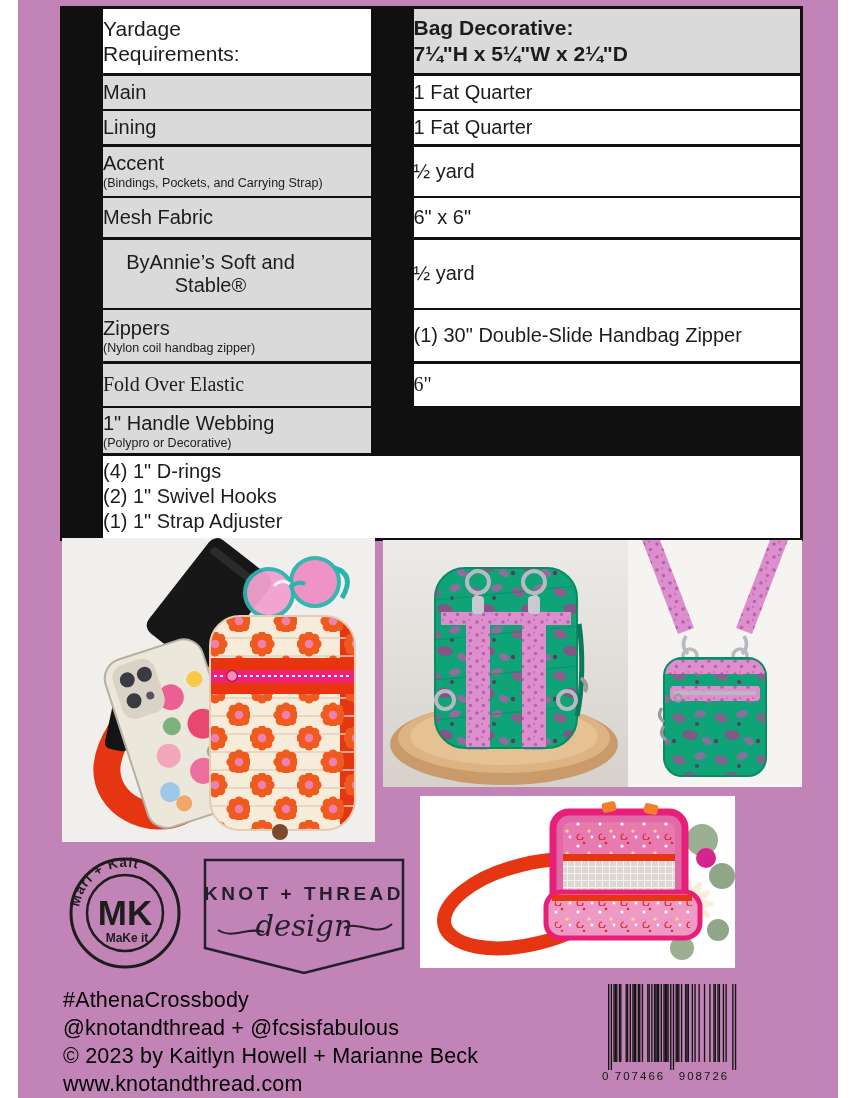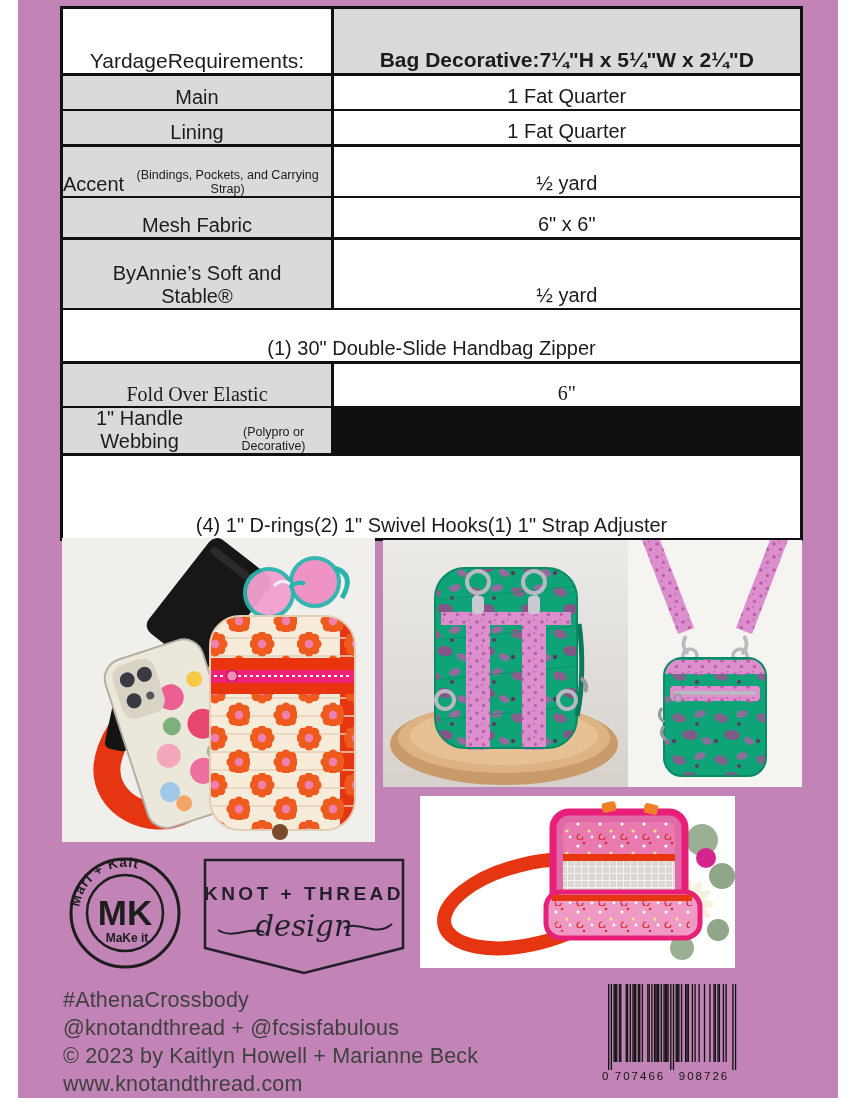--- a/index.html
+++ b/index.html
@@ -13,22 +13,22 @@
   }
   
   .yardage-table{
     position:absolute;left:42px;top:6px;width:743px;
     border:3px solid #101010;background:#101010;
     display:flex;flex-direction:column;gap:2.5px;
     box-sizing:border-box;
   }
   .t-row{display:flex;gap:2.5px;}
   .t-cell{
-    display:flex;flex-direction:row;align-items:flex-end;justify-content:center;
-    text-align:center;color:#1c1c1c;
+    display:flex;flex-direction:column;align-items:flex-start;justify-content:center;
+    text-align:center;color:#1c1c1c;margin-left:40px;
   }
   .t-left{flex:0 0 268px;background:#dadada;}
   .t-right{flex:1;background:#ffffff;}
   .t-row.header .t-left{background:#ffffff;}
   .t-row.header .t-right{background:#dadada;}
   .t-row.header{height:64px;}
   .r-main{height:33px;}
   .r-lining{height:33px;}
   .r-accent{height:49px;}
   .r-mesh{height:39px;}
@@ -41,21 +41,21 @@
   .sub{font-size:12.5px;line-height:14px;margin-top:1px;}
   .val{font-size:20px;line-height:25px;}
   .hdr{font-size:21px;line-height:26px;font-weight:bold;}
   .hdr-left{font-size:21px;line-height:25px;max-width:150px;}
   
   .photo{position:absolute;display:block;}
   
   .logo{position:absolute;}
   
   .footer-text{
-    position:absolute;left:45px;top:986px;color:#404040;
+    position:absolute;left:45px;top:986px;color:#000000;
     font-size:21.5px;line-height:28px;letter-spacing:0.2px;
   }
   .footer-text div{white-space:nowrap;}
   
   .barcode{position:absolute;left:574px;top:980px;}
 </style>
 </head>
 <body>
 
 <div class="page">
@@ -112,20 +112,24 @@
     <div class="t-row r-byannie">
       <div class="t-cell t-left">
           <span class="lbl">ByAnnie’s Soft and Stable®</span>
         </div>
       <div class="t-cell t-right">
           <span class="val">½ yard</span>
         </div>
     </div>
 
     <div class="t-row r-zippers">
+      <div class="t-cell t-left">
+        <span class="lbl">Zippers</span>
+        <span class="sub">(Nylon coil handbag zipper)</span>
+      </div>
       <div class="t-cell t-right">
           <span class="val">(1) 30" Double-Slide Handbag Zipper</span>
         </div>
     </div>
 
     <div class="t-row r-elastic">
       <div class="t-cell t-left">
           <span class="lbl">Fold Over Elastic</span>
         </div>
       <div class="t-cell t-right">

